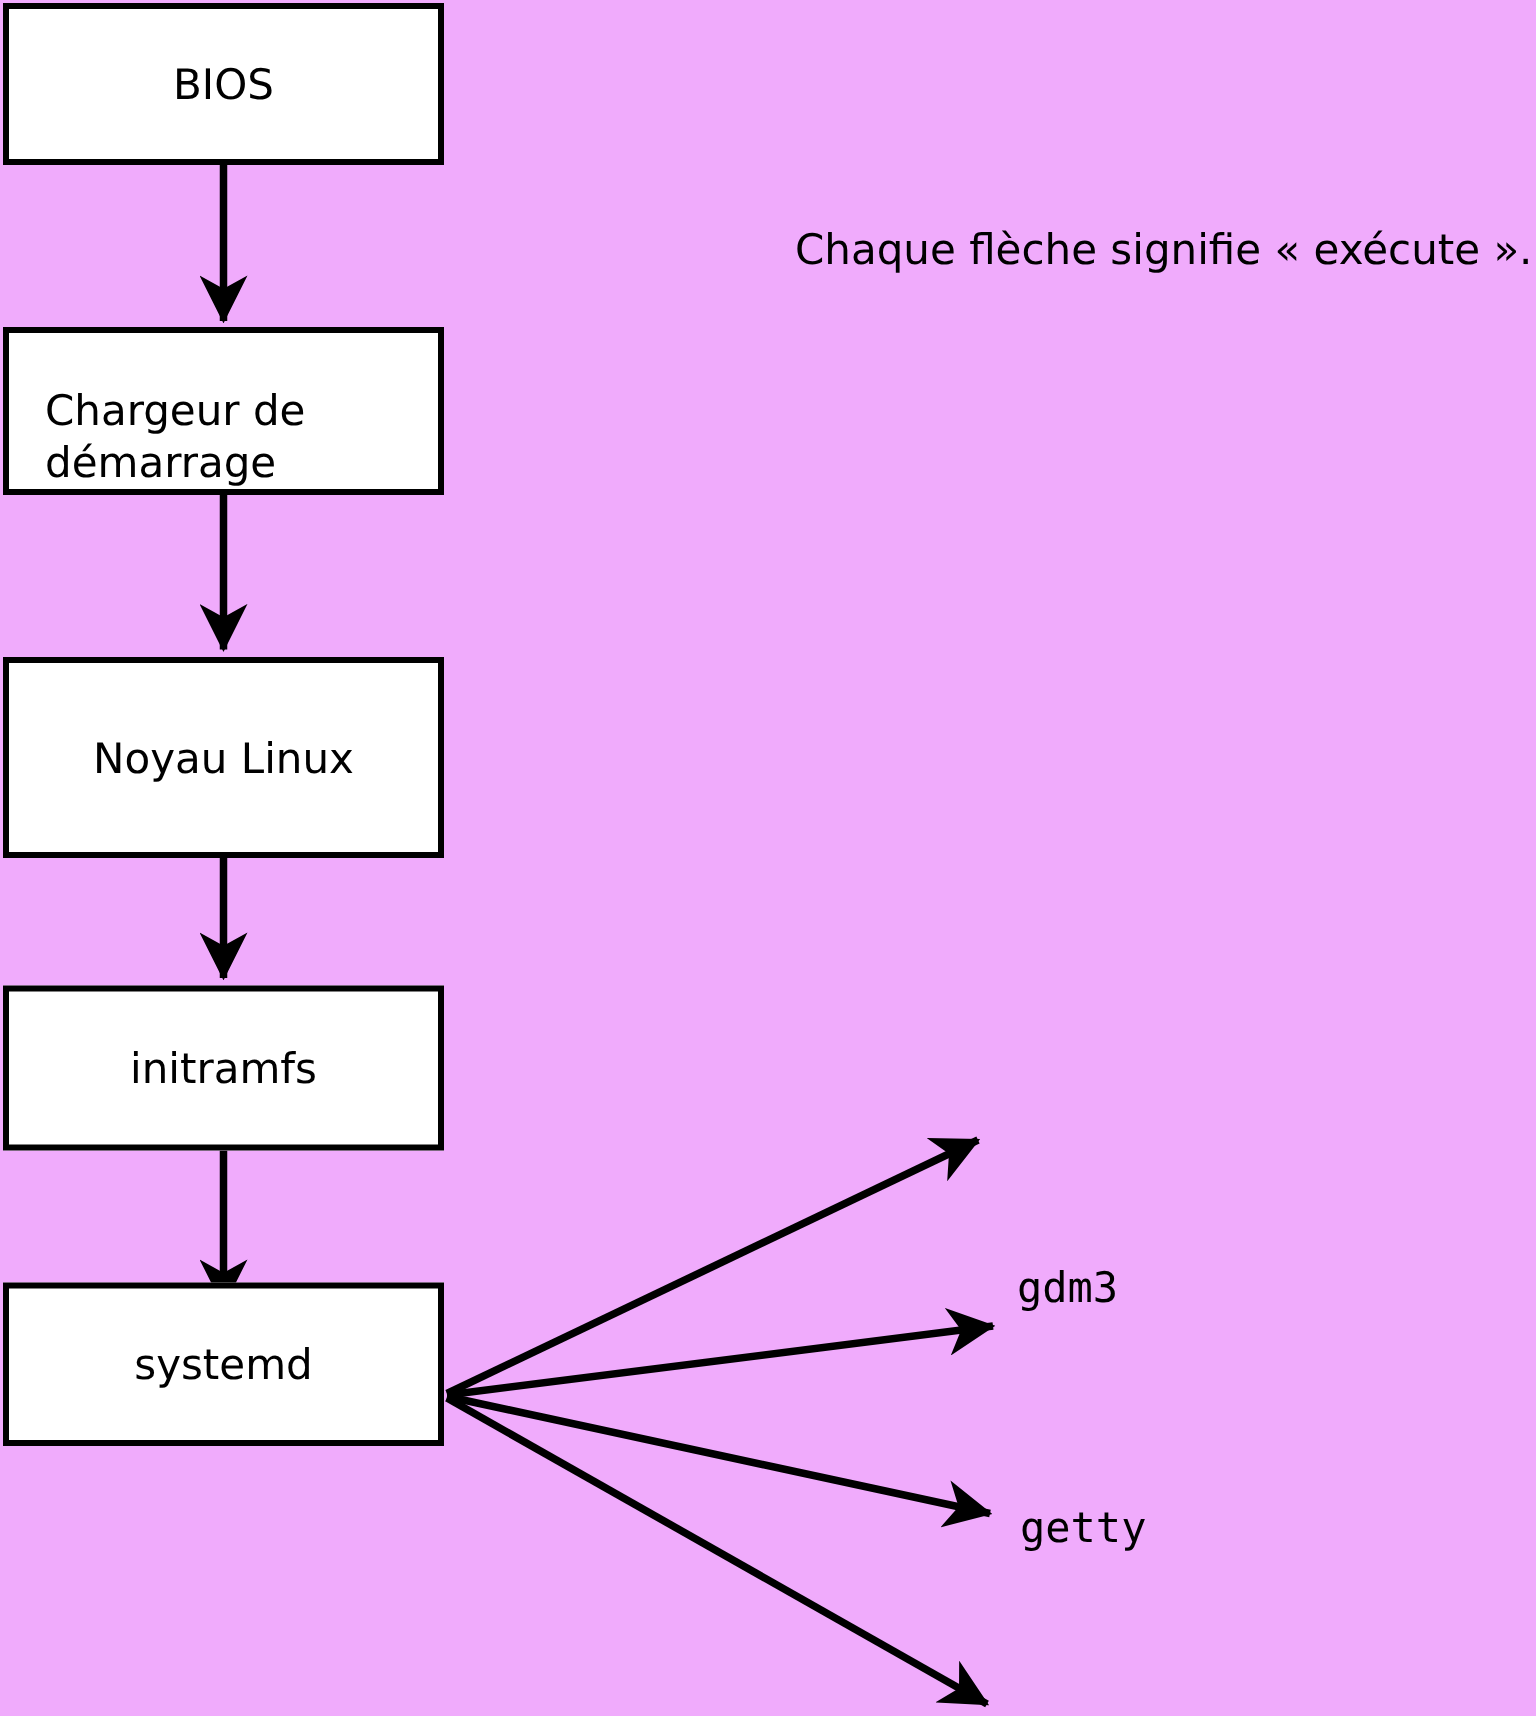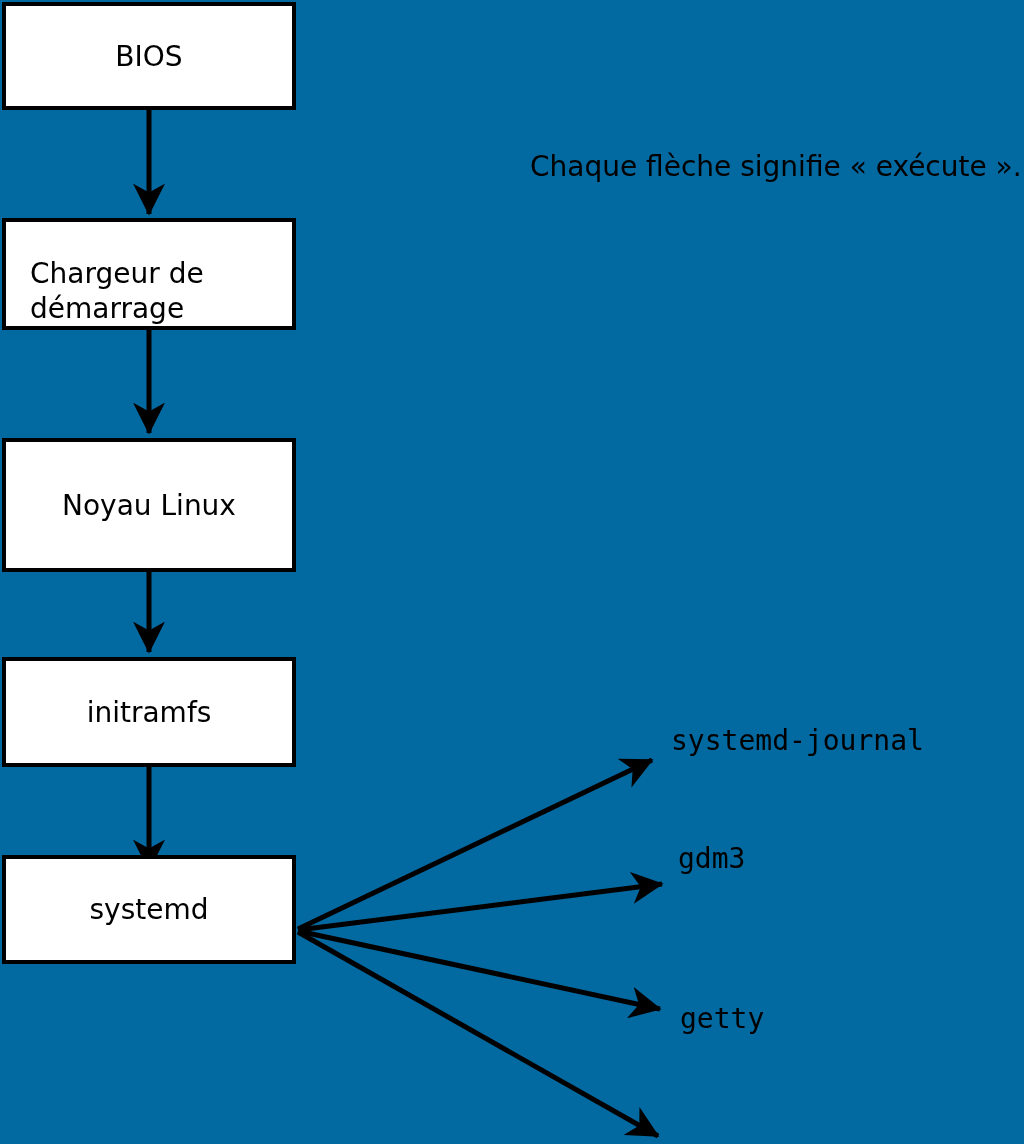--- a/index.html
+++ b/index.html
@@ -4,21 +4,21 @@
 <style>
   html, body {
     margin: 0;
     padding: 0;
     background: #ffffff;
   }
   .canvas {
     position: relative;
     width: 1024px;
     height: 1144px;
-    background: #0369a1;
+    background: #f0abfc;
     overflow: hidden;
     font-family: "DejaVu Sans", sans-serif;
     color: #000000;
   }
   .arrows {
     position: absolute;
     left: 0;
     top: 0;
     width: 1024px;
     height: 1144px;
@@ -108,18 +108,17 @@
   <div class="box box-initramfs">
     <span class="label">initramfs</span>
   </div>
 
   <div class="box box-systemd">
     <span class="label">systemd</span>
   </div>
 
   <div class="annotation">Chaque flèche signifie « exécute ».</div>
 
-  <div class="proc proc-journal">systemd-journal</div>
   <div class="proc proc-gdm3">gdm3</div>
   <div class="proc proc-getty">getty</div>
   <div class="proc proc-sshd">sshd</div>
 
 </div>
 
 </body></html>

